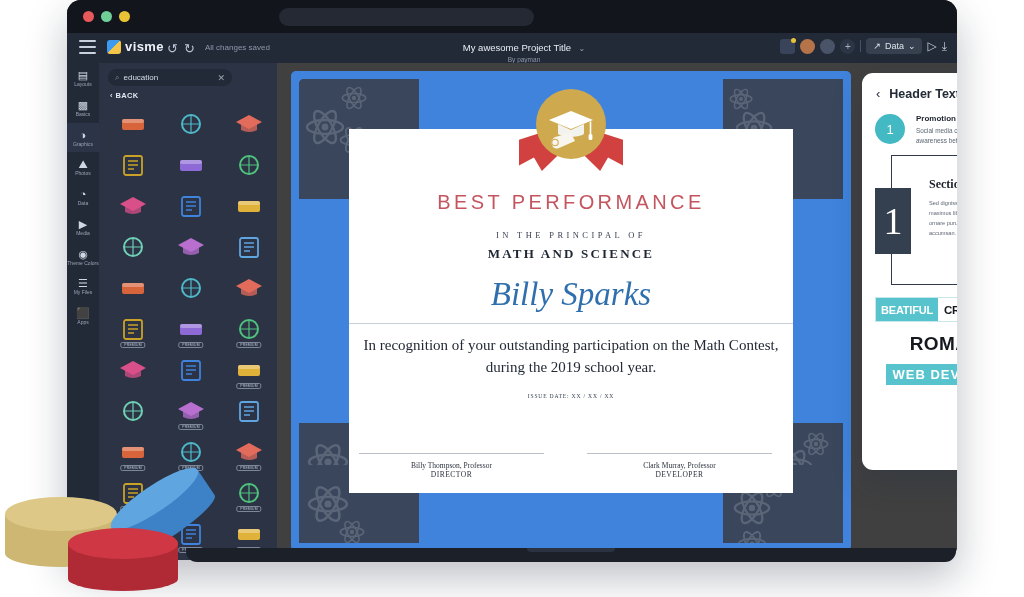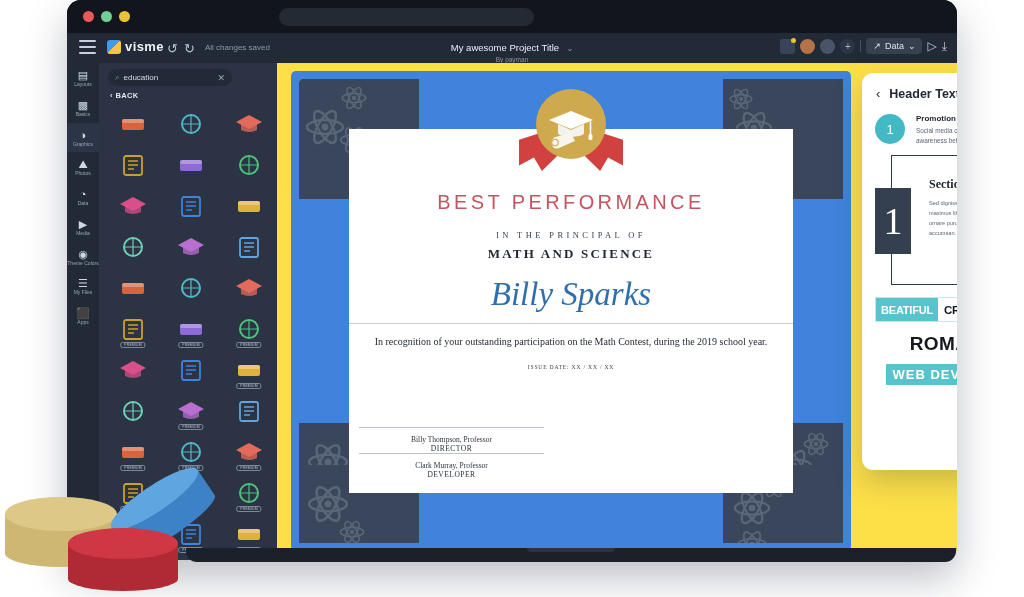--- a/index.html
+++ b/index.html
@@ -22,21 +22,21 @@
   #editor-toolbar{position:absolute;left:0;top:33px;width:100%;height:30px;background:#222a38;}
   #hamburger{position:absolute;left:12px;top:7px;width:17px;height:16px;cursor:pointer;}
   #hamburger i{display:block;height:2px;background:#c9d1dd;margin-bottom:4px;border-radius:1px;}
   #brand{position:absolute;left:40px;top:6px;display:flex;align-items:center;gap:4px;}
   #brand-mark{width:14px;height:14px;border-radius:3px;
       background:linear-gradient(135deg,#3c9bf0 0 50%,#f3c64a 50% 100%);}
   #brand-text{color:#eef2f8;font-size:13px;font-weight:bold;letter-spacing:.4px;}
   .undo-redo{position:absolute;top:8px;color:#b9c2d0;font-size:13px;cursor:pointer;}
   #undo-btn{left:100px;} #redo-btn{left:117px;}
   #save-status{position:absolute;left:138px;top:10px;color:#8e98a9;font-size:8px;}
-  #doc-title-wrap{position:absolute;left:0;top:4px;width:100%;text-align:center;pointer-events:none;}
+  #doc-title-wrap{position:absolute;left:0;top:4px;width:100%;text-align:center;pointer-events:none;padding-left:12px;}
   #doc-title{color:#e9eef6;font-size:9.5px;display:inline-block;}
   #doc-title-caret{color:#97a1b1;font-size:8px;margin-left:3px;}
   #doc-author{display:block;color:#8d97a7;font-size:6.5px;margin-top:1px;}
   #toolbar-right{position:absolute;right:10px;top:5px;display:flex;align-items:center;gap:5px;}
   .tb-icon{width:15px;height:15px;border-radius:3px;background:#39445a;position:relative;cursor:pointer;}
   .tb-icon.badge:after{content:'';position:absolute;right:-1px;top:-1px;width:5px;height:5px;
       border-radius:50%;background:#e9c336;}
   .avatar{width:15px;height:15px;border-radius:50%;}
   .avatar.a1{background:#b5734a;} .avatar.a2{background:#4a5468;}
   .avatar.plus{background:#2c3545;color:#aab3c2;font-size:10px;line-height:15px;text-align:center;cursor:pointer;}
@@ -64,21 +64,21 @@
   #icon-grid{position:absolute;left:6px;top:42px;width:172px;height:450px;
       display:grid;grid-template-columns:repeat(3,1fr);gap:3px 2px;}
   .gcell{height:38px;display:flex;align-items:center;justify-content:center;
       position:relative;cursor:pointer;}
   .gart{width:30px;height:25px;position:relative;}
   .premium-tag{position:absolute;bottom:0px;left:50%;transform:translateX(-50%);
       background:#2b3344;border:1px solid #7d879a;border-radius:2px;
       color:#c3cbd8;font-size:3.4px;letter-spacing:.2px;padding:0px 3px;}
 
   
-  #canvas-area{position:absolute;left:210px;top:63px;width:680px;height:497px;background:#fde047;}
+  #canvas-area{position:absolute;left:210px;top:63px;width:680px;height:497px;background:#404040;}
   #certificate{position:absolute;left:14px;top:8px;width:560px;height:480px;
       background:#3f83dc;border-radius:5px;overflow:hidden;}
   .corner-blk{position:absolute;background:#39465c;overflow:hidden;}
   .corner-blk.tl{left:8px;top:8px;width:78px;height:120px;border-radius:5px 0 0 0;}
   .corner-blk.tl2{left:8px;top:8px;width:120px;height:78px;border-radius:5px 0 0 0;}
   .corner-blk.tr{right:8px;top:8px;width:78px;height:120px;}
   .corner-blk.tr2{right:8px;top:8px;width:120px;height:78px;}
   .corner-blk.bl{left:8px;bottom:8px;width:78px;height:120px;}
   .corner-blk.bl2{left:8px;bottom:8px;width:120px;height:78px;}
   .corner-blk.br{right:8px;bottom:8px;width:78px;height:120px;}
@@ -95,26 +95,26 @@
   #cert-body{position:absolute;left:58px;top:120px;right:58px;text-align:center;z-index:5;}
   #cert-award{color:#c4555f;font-size:20px;letter-spacing:3.4px;
       font-family:"Liberation Sans",sans-serif;font-weight:300;}
   #cert-category-label{margin-top:16px;color:#3a4354;font-size:8.5px;letter-spacing:3.4px;
       font-family:"Liberation Serif",serif;}
   #cert-category{margin-top:6px;color:#1f2733;font-size:13px;letter-spacing:2.2px;
       font-weight:bold;font-family:"Liberation Serif",serif;}
   #cert-name{margin-top:16px;color:#2f6fad;font-size:33px;font-style:italic;
       font-family:"Liberation Serif",serif;line-height:1;}
   #name-rule{margin:12px auto 0;width:100%;height:1px;background:#c9cfd8;}
-  #cert-desc{margin-top:11px;color:#222a36;font-size:10px;line-height:1.45;
+  #cert-desc{margin-top:11px;color:#222a36;font-size:15px;line-height:1.45;
       font-family:"Liberation Serif",serif;}
   #cert-issue{margin-top:14px;color:#3a4250;font-size:5.6px;letter-spacing:.8px;
       font-family:"Liberation Serif",serif;}
   #signatures{position:absolute;left:68px;right:79px;bottom:72px;display:flex;
-      justify-content:space-between;z-index:5;flex-direction:column;}
+      justify-content:space-between;z-index:5;}
   .sig{width:185px;text-align:center;}
   .sig-rule{height:1px;background:#b9c0ca;margin-bottom:7px;}
   .sig-name{color:#2a313d;font-size:7.5px;font-family:"Liberation Serif",serif;}
   .sig-role{color:#2a313d;font-size:7.5px;letter-spacing:.5px;font-family:"Liberation Serif",serif;}
 
   
   #right-panel{position:absolute;left:795px;top:73px;width:188px;height:397px;
       background:#ffffff;border-radius:11px;overflow:hidden;
       box-shadow:0 12px 30px rgba(25,40,70,.22);z-index:30;}
   #rp-header{display:flex;align-items:center;gap:9px;padding:13px 14px 9px;}

